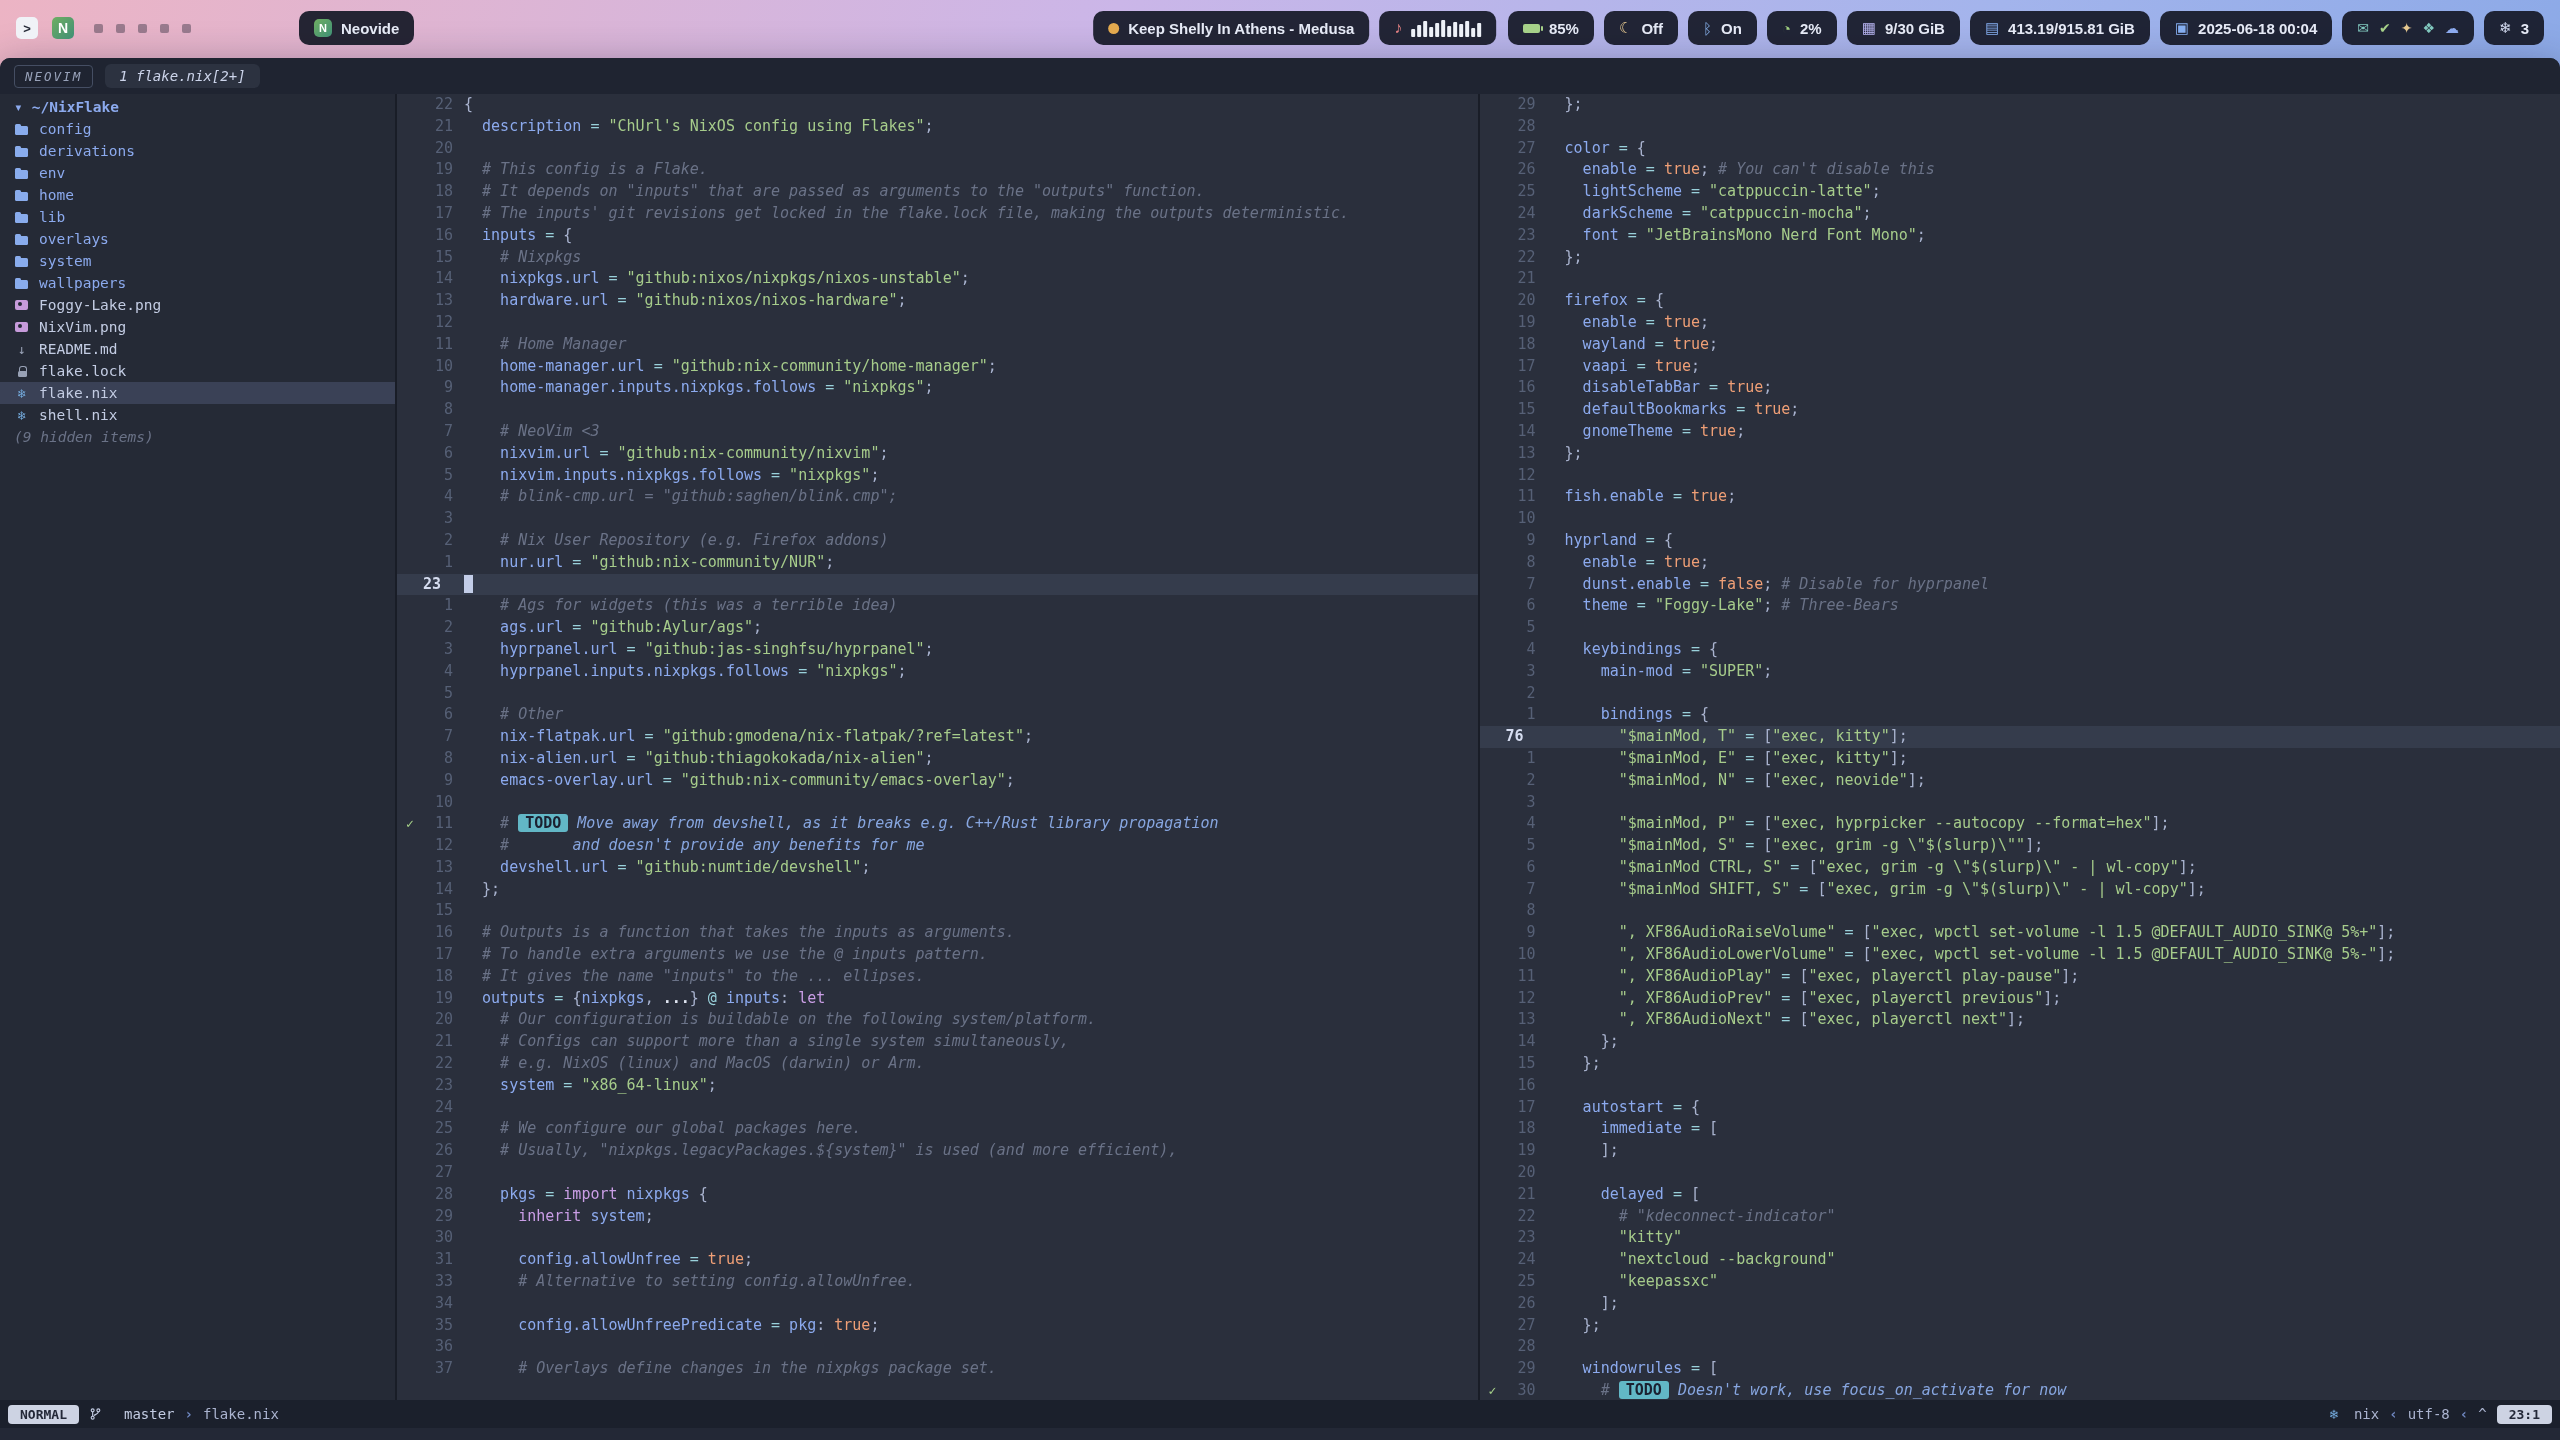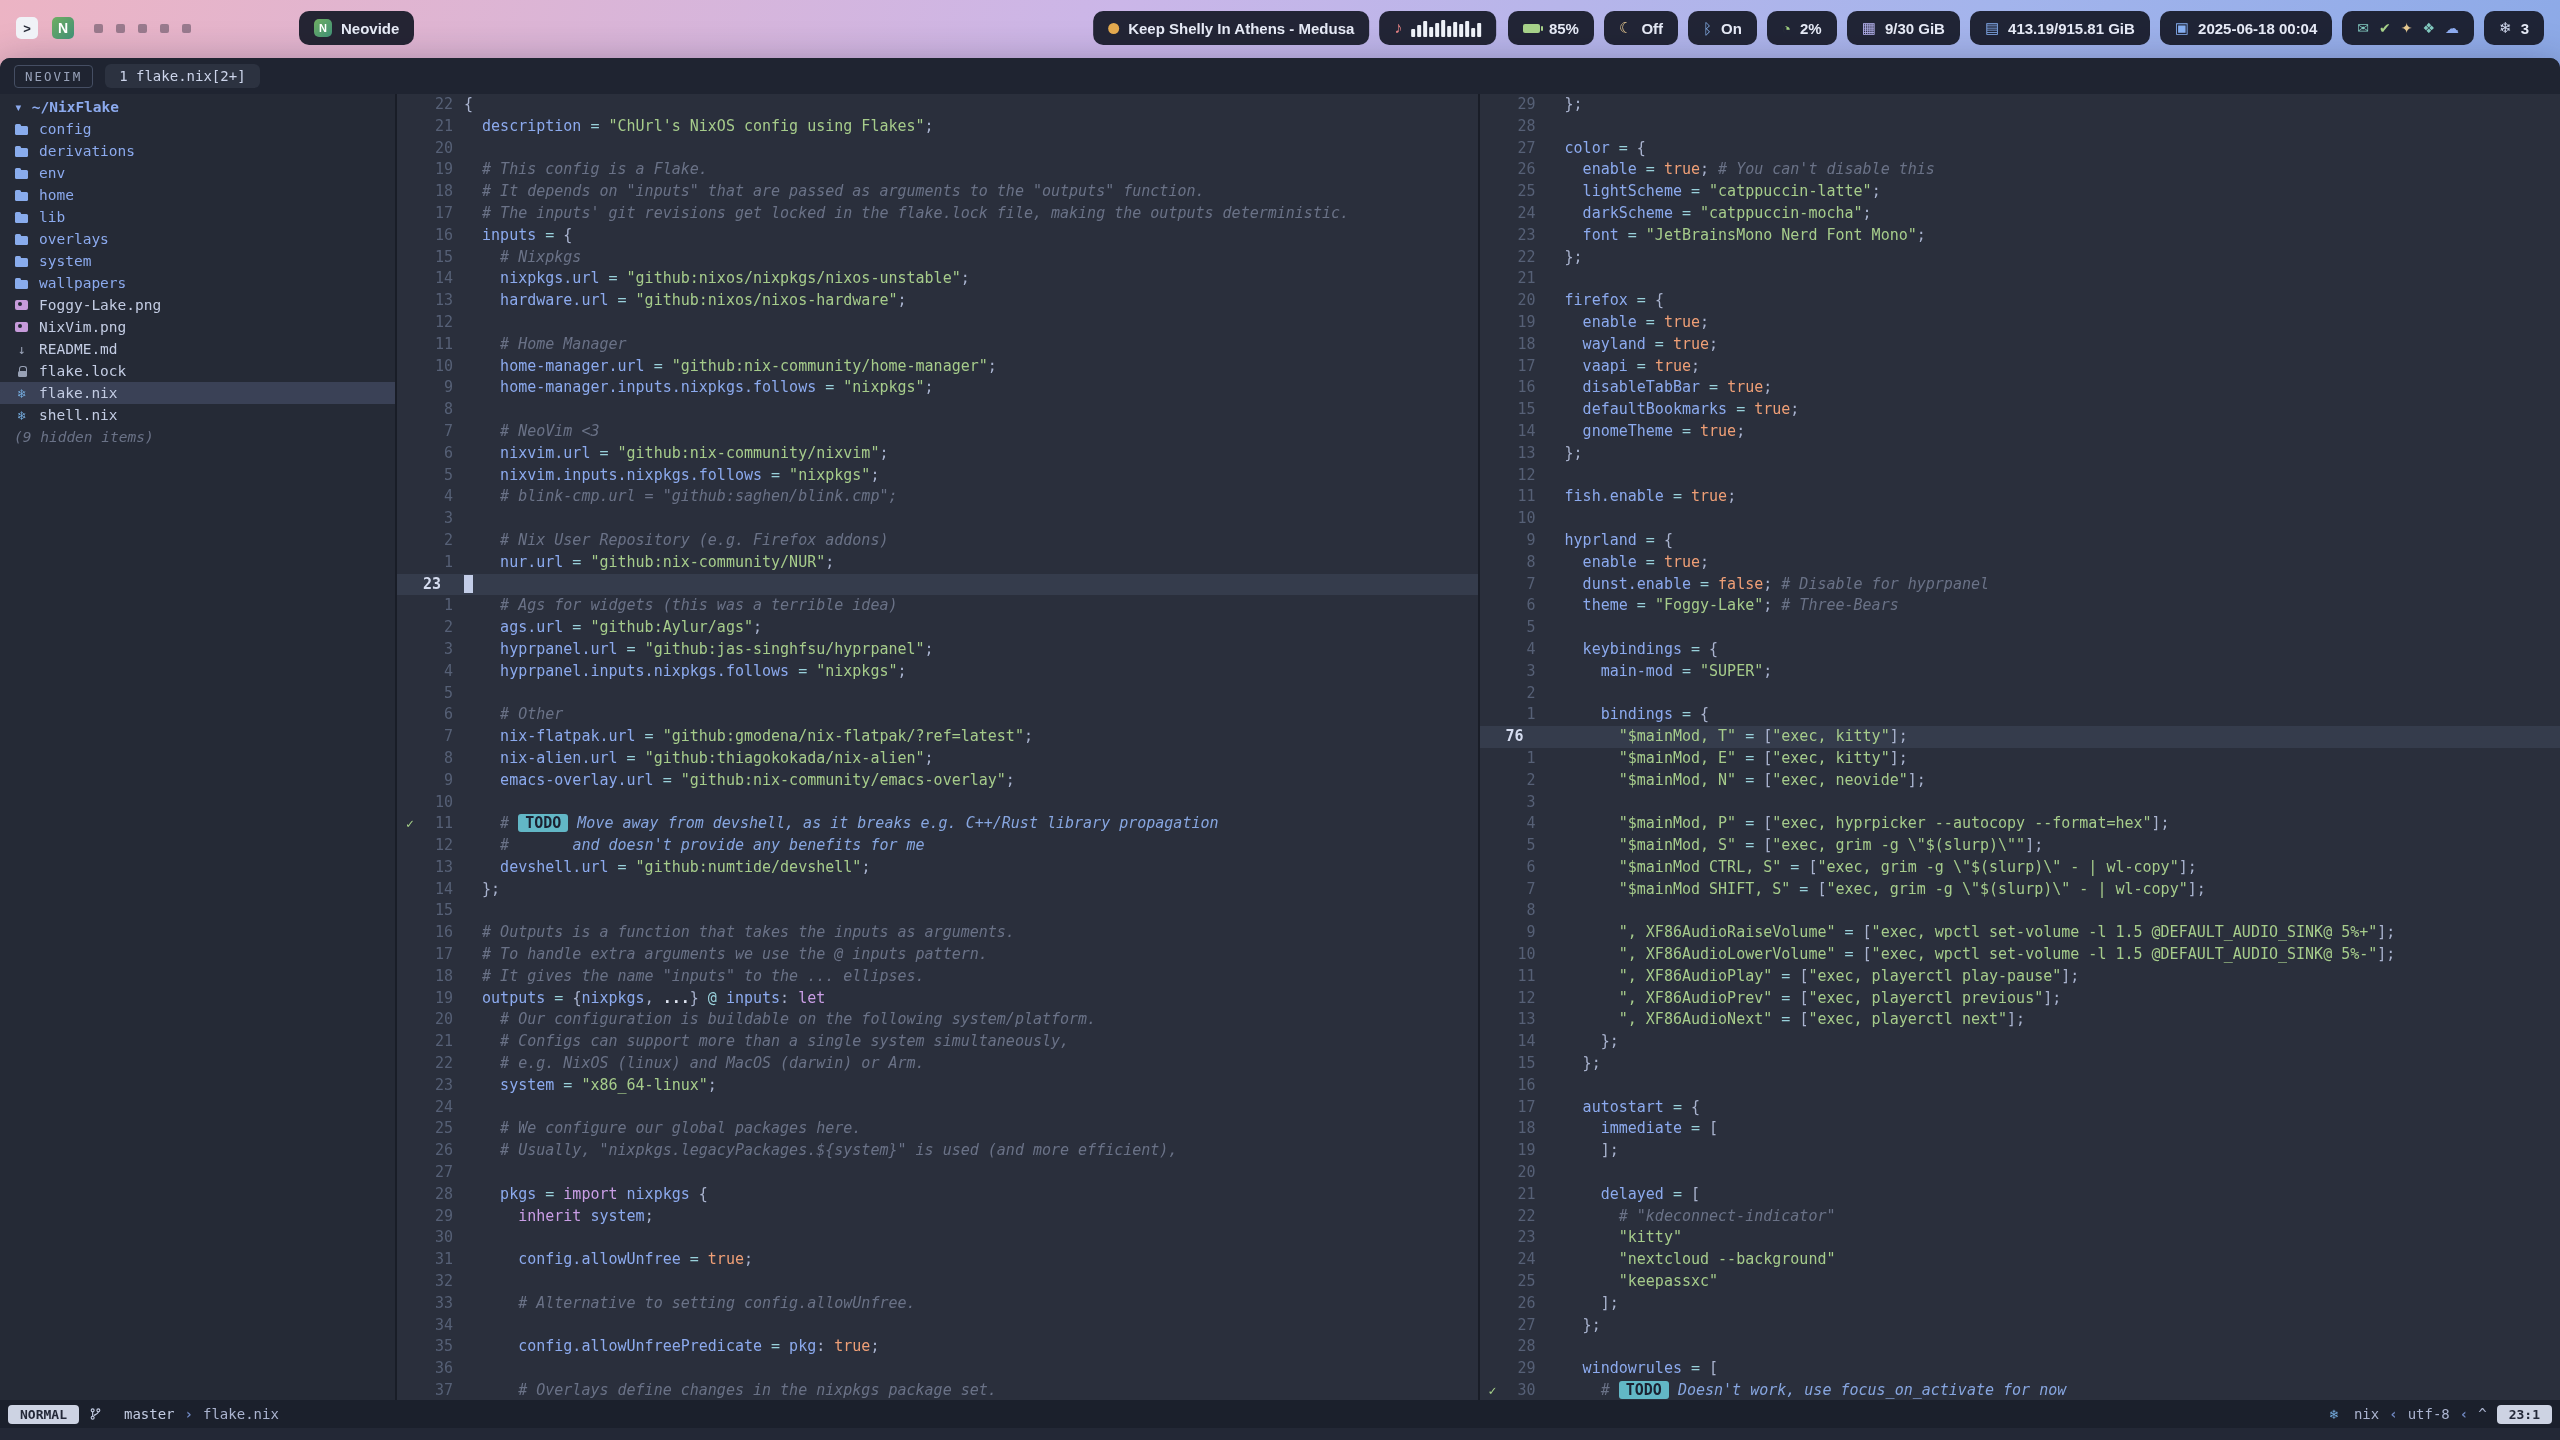--- a/index.html
+++ b/index.html
@@ -36,21 +36,21 @@
   .i-cal::before { content:"▣"; color:#85aef0; }
   .i-snow::before { content:"❄"; color:#d2d9ee; }
   .ti { font-size:14px; font-weight:normal; }
   .ti-mail::before { content:"✉"; color:#81c8be; }
   .ti-shield-check::before { content:"✔"; color:#a6d189; }
   .ti-key::before { content:"✦"; color:#e5c890; }
   .ti-paw::before { content:"❖"; color:#81c8be; }
   .ti-cloud::before { content:"☁"; color:#8caaee; }
   
   .window { position:absolute; top:58px; left:0; width:2560px; bottom:0; background:#2a2f3c; display:flex; flex-direction:column; border-radius:10px 10px 0 0; box-shadow:0 8px 40px rgba(30,30,60,0.4); overflow:hidden; }
-  .tabline { height:36px; background:#1f2431; display:flex; align-items:center; gap:12px; padding:0 14px; font-family:"DejaVu Sans Mono",monospace; flex-shrink:0; }
+  .tabline { height:36px; background:#1f2431; display:flex; align-items:center; gap:12px; padding:0 14px; font-family:"DejaVu Sans Mono",monospace; flex-shrink:0;font-style:italic; }
   .neovim-chip { border:1px solid #454e63; color:#98a2b9; font-size:12.5px; letter-spacing:2px; padding:3px 10px; border-radius:4px; }
   .buffer-tab { background:#2c3240; color:#ccd4ea; font-size:14px; padding:4px 14px; border-radius:6px;text-align:right; }
   .main { flex:1; display:flex; overflow:hidden; }
   
   .tree { width:397px; flex-shrink:0; background:#252a36; border-right:2px solid #191d27; font-family:"DejaVu Sans Mono",monospace; font-size:14.5px; color:#c3cce3; padding-top:2px; }
   .tree-row { height:22px; display:flex; align-items:center; gap:9px; padding-left:14px; white-space:pre; }
   .tree-row.selected { background:#3a4156; }
   .tree-root { color:#8caaee; font-weight:bold; }
   .lbl-folder { color:#8caaee; }
   .tree-footer { color:#6a7287; font-style:italic; padding-left:14px; height:22px; display:flex; align-items:center; }
@@ -478,25 +478,20 @@
             <span class="num">30</span>
             <span class="code"></span>
           </div>
           <div class="row">
             <span class="sign"></span>
             <span class="num">31</span>
             <span class="code"><span class="tk-k">      config.allowUnfree</span><span class="tk-o"> = </span><span class="tk-b">true</span><span class="tk-p">;</span></span>
           </div>
           <div class="row">
             <span class="sign"></span>
-            <span class="num">32</span>
-            <span class="code"></span>
-          </div>
-          <div class="row">
-            <span class="sign"></span>
             <span class="num">33</span>
             <span class="code"><span class="tk-c">      # Alternative to setting config.allowUnfree.</span></span>
           </div>
           <div class="row">
             <span class="sign"></span>
             <span class="num">34</span>
           </div>
           <div class="row">
             <span class="sign"></span>
             <span class="num">35</span>

